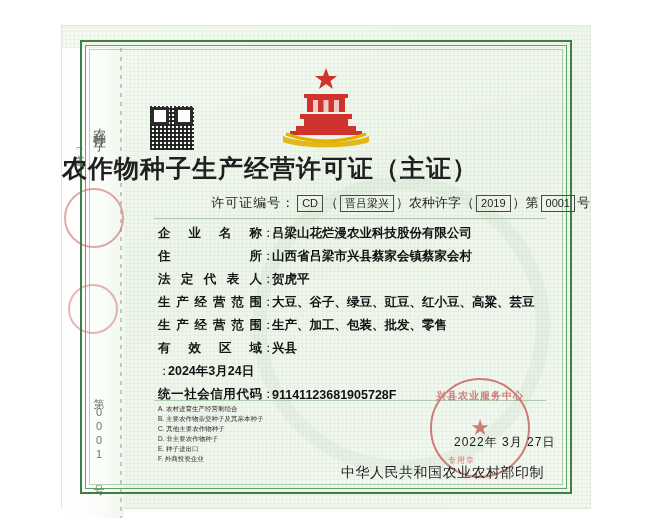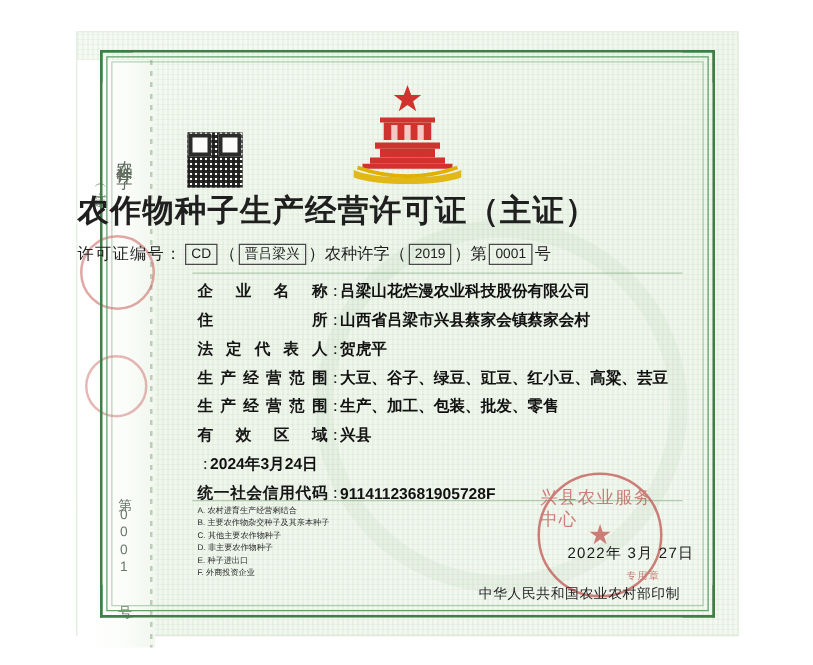--- a/index.html
+++ b/index.html
@@ -183,21 +183,21 @@
     font-family: "DejaVu Serif", "Liberation Serif", serif;
     font-size: 25px;
     font-weight: bold;
     color: #1f1f1f;
     letter-spacing: 1px;
   }
   .permit-line {
     position: absolute;
     left: 0; right: 0;
     top: 168px;
-    text-align: left;
+    text-align: right;
     font-size: 13px;
     color: #1f1f1f;
   }
   .permit-line .lbl { letter-spacing: 1px; }
   .box-sm {
     display: inline-block;
     border: 1px solid #4a4a4a;
     padding: 0px 4px;
     margin: 0 2px;
     font-size: 11px;
@@ -294,39 +294,41 @@
     position: absolute;
     left: 50%; top: 50%;
     transform: translate(-50%,-50%);
     color: #c0504d;
     font-size: 22px;
     line-height: 22px;
   }
   .seal .seal-top {
     position: absolute;
     left: 0; right: 0; top: 9px;
-    font-size: 14px;
+    text-align: center;
+    font-size: 10px;
     color: #c0504d;
     letter-spacing: 1px;
+    font-weight: bold;
   }
   .seal .seal-bottom {
     position: absolute;
-    left: 0; right: 0; bottom: 10px;
-    text-align: right;
+    left: 16px; right: 0; bottom: 10px;
+    text-align: left;
     font-size: 8px;
     color: #c0504d;
     letter-spacing: 1px;
     margin-top: 48px;
   }
   
   .printer {
     position: absolute;
     right: 46px;
     bottom: 26px;
-    font-size: 11px;
+    font-size: 14px;
     color: #1f1f1f;
     letter-spacing: 0.5px;
     margin-left: 12px;
   }
   
   .watermark {
     position: absolute;
     left: 190px;
     top: 150px;
     width: 270px;

